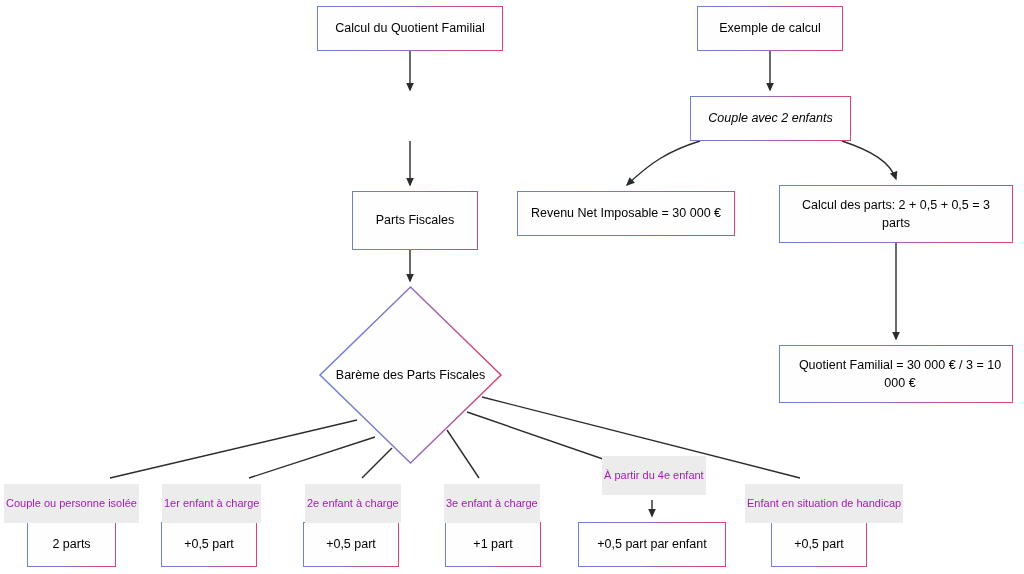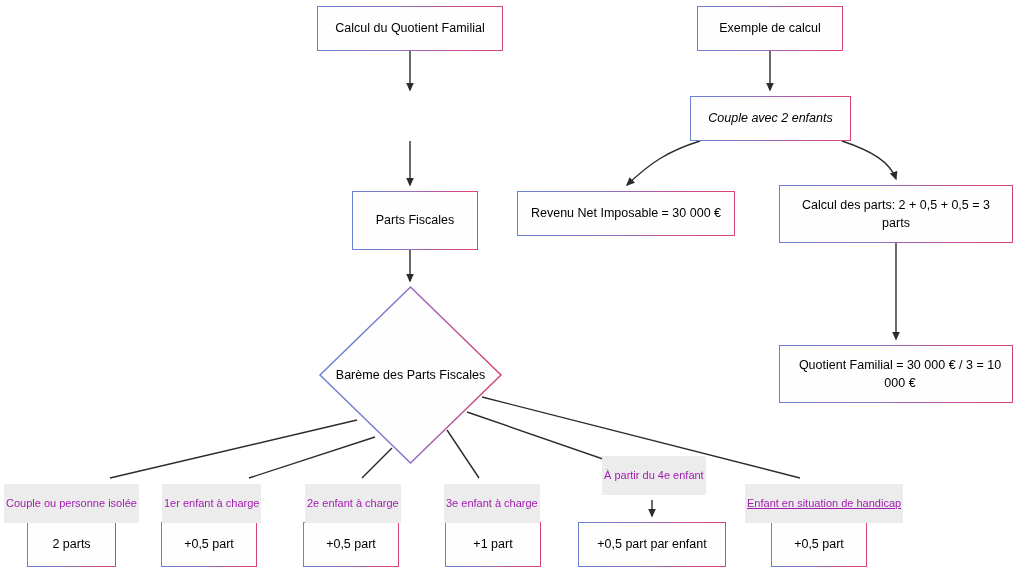--- a/index.html
+++ b/index.html
@@ -181,15 +181,15 @@
 
   <div class="node" style="left:771px;top:522px;width:96px;height:45px;">
     <span class="label">+0,5 part</span>
   </div>
 
   <div class="edge-label" style="left:4px;top:484px;">Couple ou personne isolée</div>
   <div class="edge-label" style="left:162px;top:484px;">1er enfant à charge</div>
   <div class="edge-label" style="left:305px;top:484px;">2e enfant à charge</div>
   <div class="edge-label" style="left:444px;top:484px;">3e enfant à charge</div>
   <div class="edge-label" style="left:602px;top:456px;">À partir du 4e enfant</div>
-  <div class="edge-label" style="left:745px;top:484px;text-decoration:underline;">Enfant en situation de handicap</div>
+  <div class="edge-label" style="left:745px;top:484px;">Enfant en situation de handicap</div>
 
 </div>
 
 </body></html>

